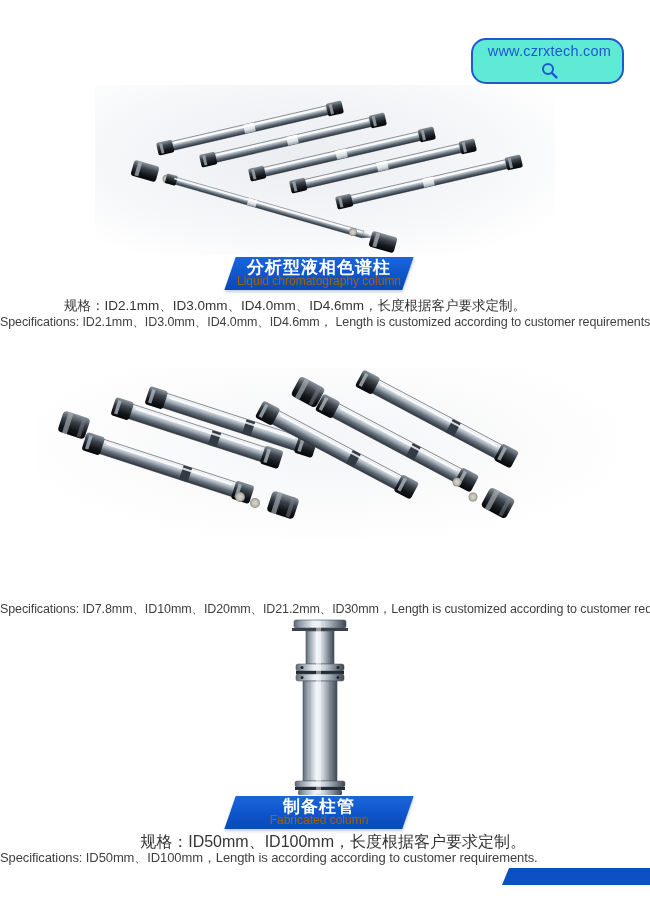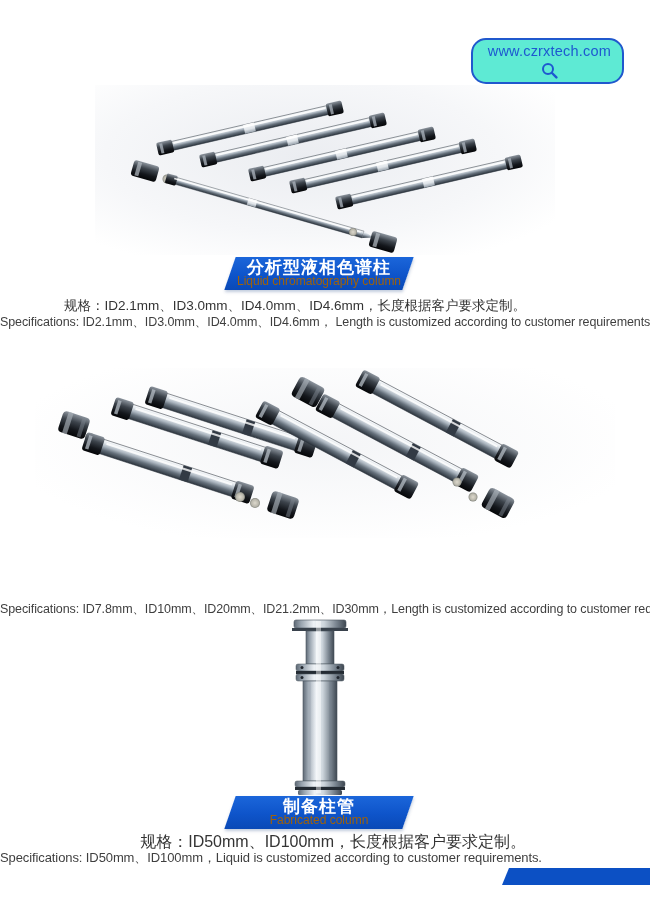--- a/index.html
+++ b/index.html
@@ -247,17 +247,17 @@
       <rect x="38" y="174" width="44" height="5" rx="1.5" fill="url(#m3)"></rect>
       <rect x="56" y="5" width="5" height="172" fill="#ffffff" opacity="0.45"></rect>
     </svg>
   </div>
 
   <div class="banner banner-3">
     <div class="banner-zh">制备柱管</div>
     <div class="banner-en">Fabricated column</div>
   </div>
   <div class="spec spec-zh spec-zh-3">规格：ID50mm、ID100mm，长度根据客户要求定制。</div>
-  <div class="spec spec-en spec-en-3">Specifications: ID50mm、ID100mm，Liquid is customized according to customer requirements.</div>
+  <div class="spec spec-en spec-en-3">Specifications: ID50mm、ID100mm，Length is according according to customer requirements.</div>
 
   <div class="bottom-bar"></div>
 
 </div>
 
 </body></html>

